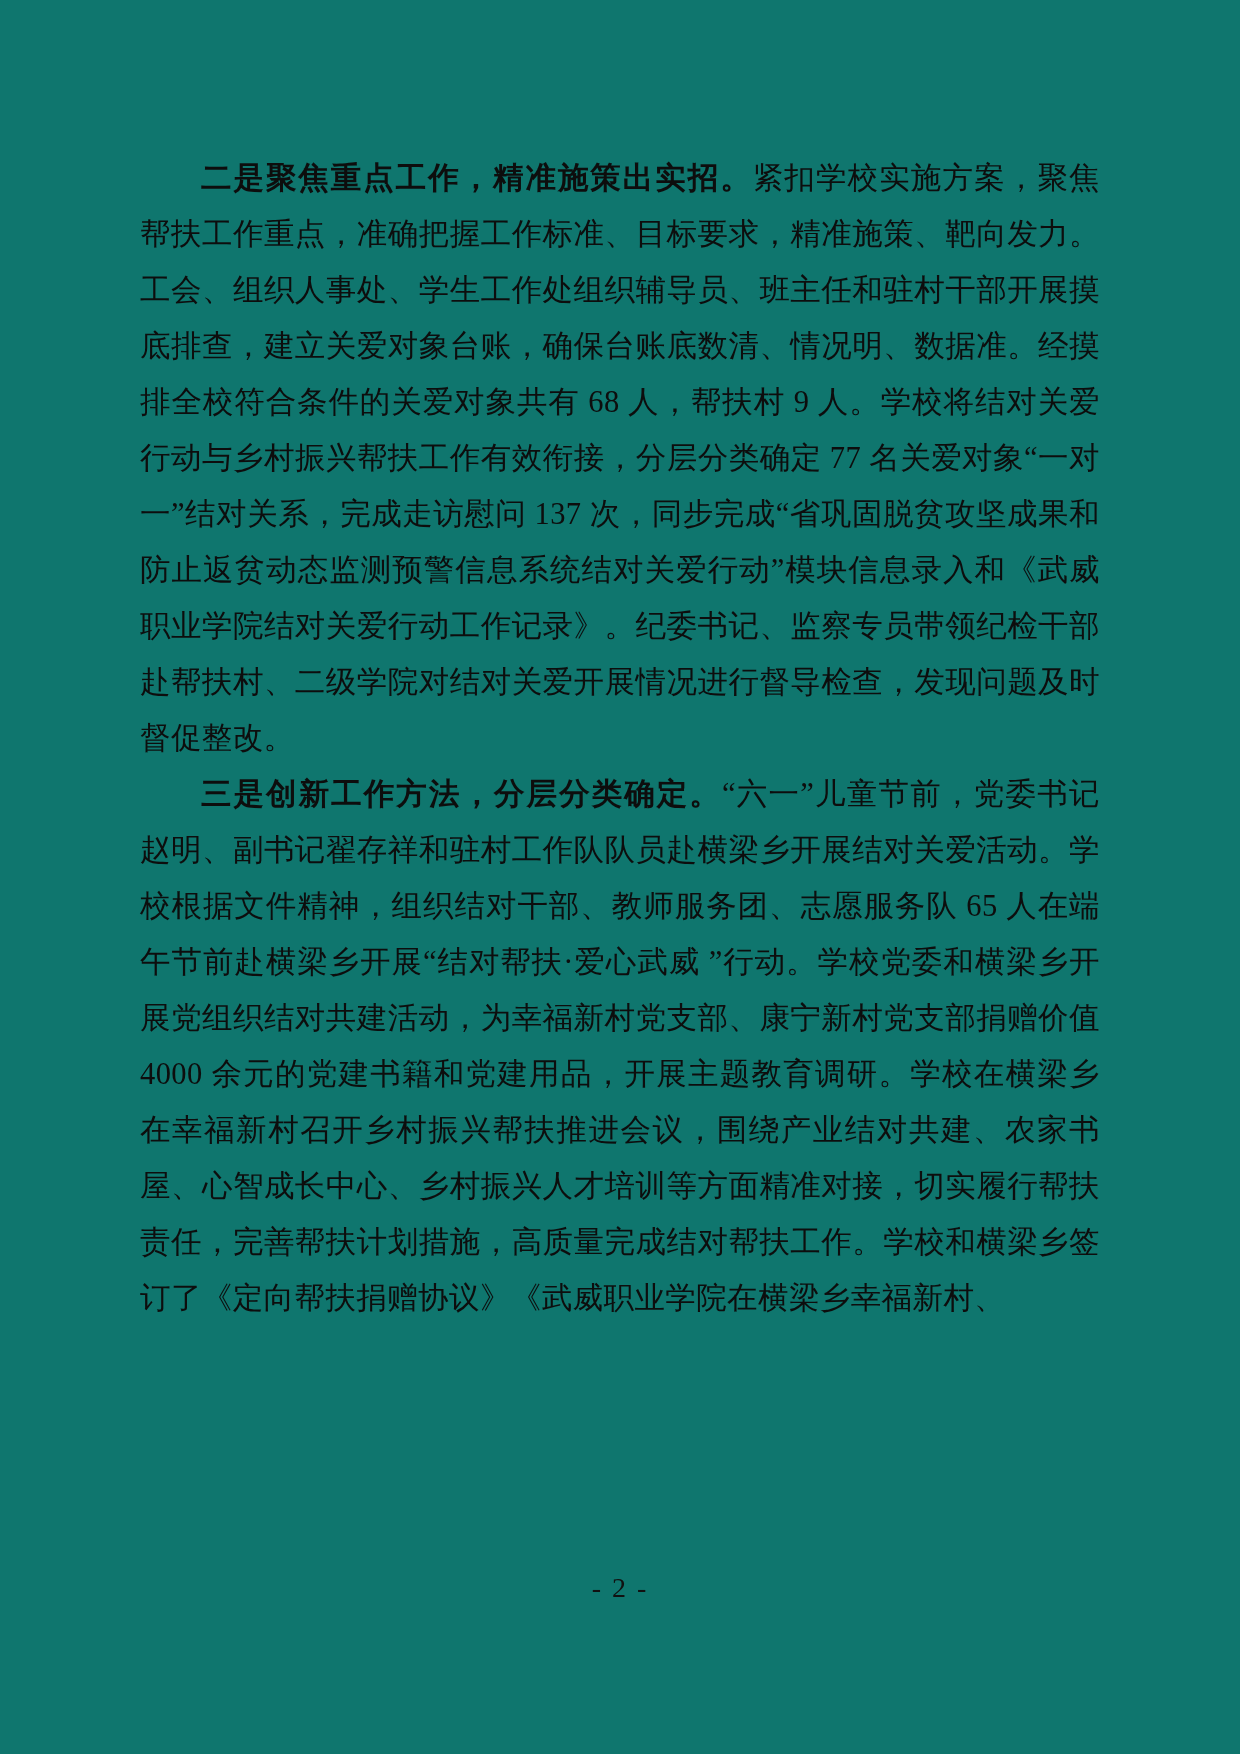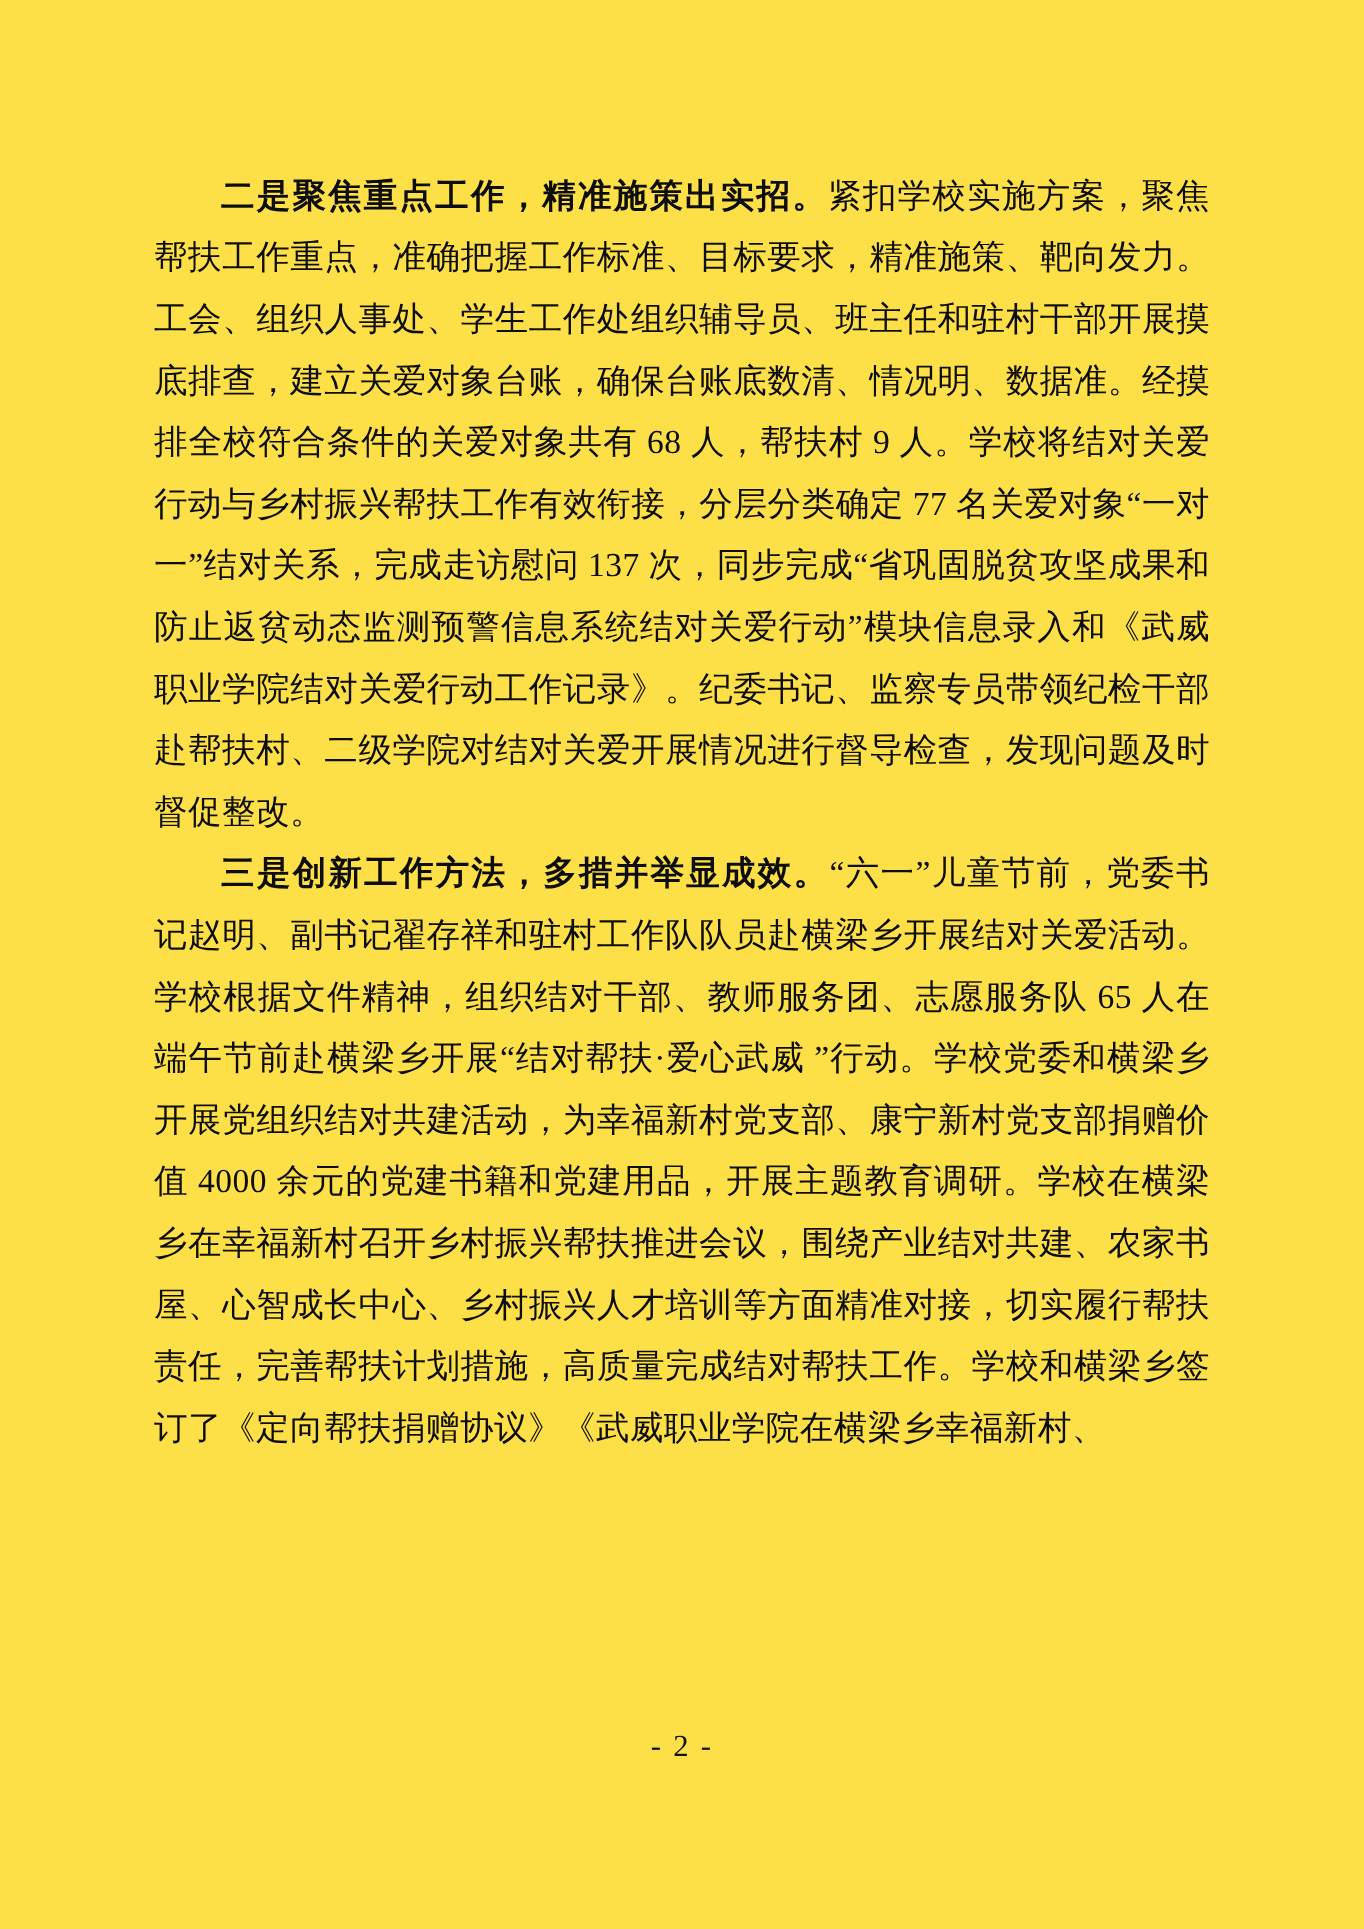--- a/index.html
+++ b/index.html
@@ -4,21 +4,21 @@
 <style>
   html, body {
     margin: 0;
     padding: 0;
     background: #ffffff;
   }
   .page {
     position: relative;
     width: 1240px;
     height: 1754px;
-    background: #fde047;
+    background: #0f766e;
     margin: 0 auto;
     box-sizing: border-box;
     overflow: hidden;
   }
   .content {
     position: absolute;
     left: 140px;
     top: 150px;
     width: 960px;
   }
@@ -53,18 +53,18 @@
   }
 </style>
 </head>
 <body>
 
 <div class="page">
   <div class="content">
 
     <p class="para"><span class="lead">二是聚焦重点工作，精准施策出实招。</span><span>紧扣学校实施方案，聚焦帮扶工作重点，准确把握工作标准、目标要求，精准施策、靶向发力。工会、组织人事处、学生工作处组织辅导员、班主任和驻村干部开展摸底排查，建立关爱对象台账，确保台账底数清、情况明、数据准。经摸排全校符合条件的关爱对象共有 68 人，帮扶村 9 人。学校将结对关爱行动与乡村振兴帮扶工作有效衔接，分层分类确定 77 名关爱对象“一对一”结对关系，完成走访慰问 137 次，同步完成“省巩固脱贫攻坚成果和防止返贫动态监测预警信息系统结对关爱行动”模块信息录入和《武威职业学院结对关爱行动工作记录》。纪委书记、监察专员带领纪检干部赴帮扶村、二级学院对结对关爱开展情况进行督导检查，发现问题及时督促整改。</span></p>
 
-    <p class="para"><span class="lead">三是创新工作方法，多措并举显成效。</span><span>“六一”儿童节前，党委书记赵明、副书记翟存祥和驻村工作队队员赴横梁乡开展结对关爱活动。学校根据文件精神，组织结对干部、教师服务团、志愿服务队 65 人在端午节前赴横梁乡开展“结对帮扶·爱心武威 ”行动。学校党委和横梁乡开展党组织结对共建活动，为幸福新村党支部、康宁新村党支部捐赠价值 4000 余元的党建书籍和党建用品，开展主题教育调研。学校在横梁乡在幸福新村召开乡村振兴帮扶推进会议，围绕产业结对共建、农家书屋、心智成长中心、乡村振兴人才培训等方面精准对接，切实履行帮扶责任，完善帮扶计划措施，高质量完成结对帮扶工作。学校和横梁乡签订了《定向帮扶捐赠协议》《武威职业学院在横梁乡幸福新村、</span></p>
+    <p class="para"><span class="lead">三是创新工作方法，分层分类确定。</span><span>“六一”儿童节前，党委书记赵明、副书记翟存祥和驻村工作队队员赴横梁乡开展结对关爱活动。学校根据文件精神，组织结对干部、教师服务团、志愿服务队 65 人在端午节前赴横梁乡开展“结对帮扶·爱心武威 ”行动。学校党委和横梁乡开展党组织结对共建活动，为幸福新村党支部、康宁新村党支部捐赠价值 4000 余元的党建书籍和党建用品，开展主题教育调研。学校在横梁乡在幸福新村召开乡村振兴帮扶推进会议，围绕产业结对共建、农家书屋、心智成长中心、乡村振兴人才培训等方面精准对接，切实履行帮扶责任，完善帮扶计划措施，高质量完成结对帮扶工作。学校和横梁乡签订了《定向帮扶捐赠协议》《武威职业学院在横梁乡幸福新村、</span></p>
 
   </div>
 
   <div class="footer">- 2 -</div>
 </div>
 
 </body></html>

